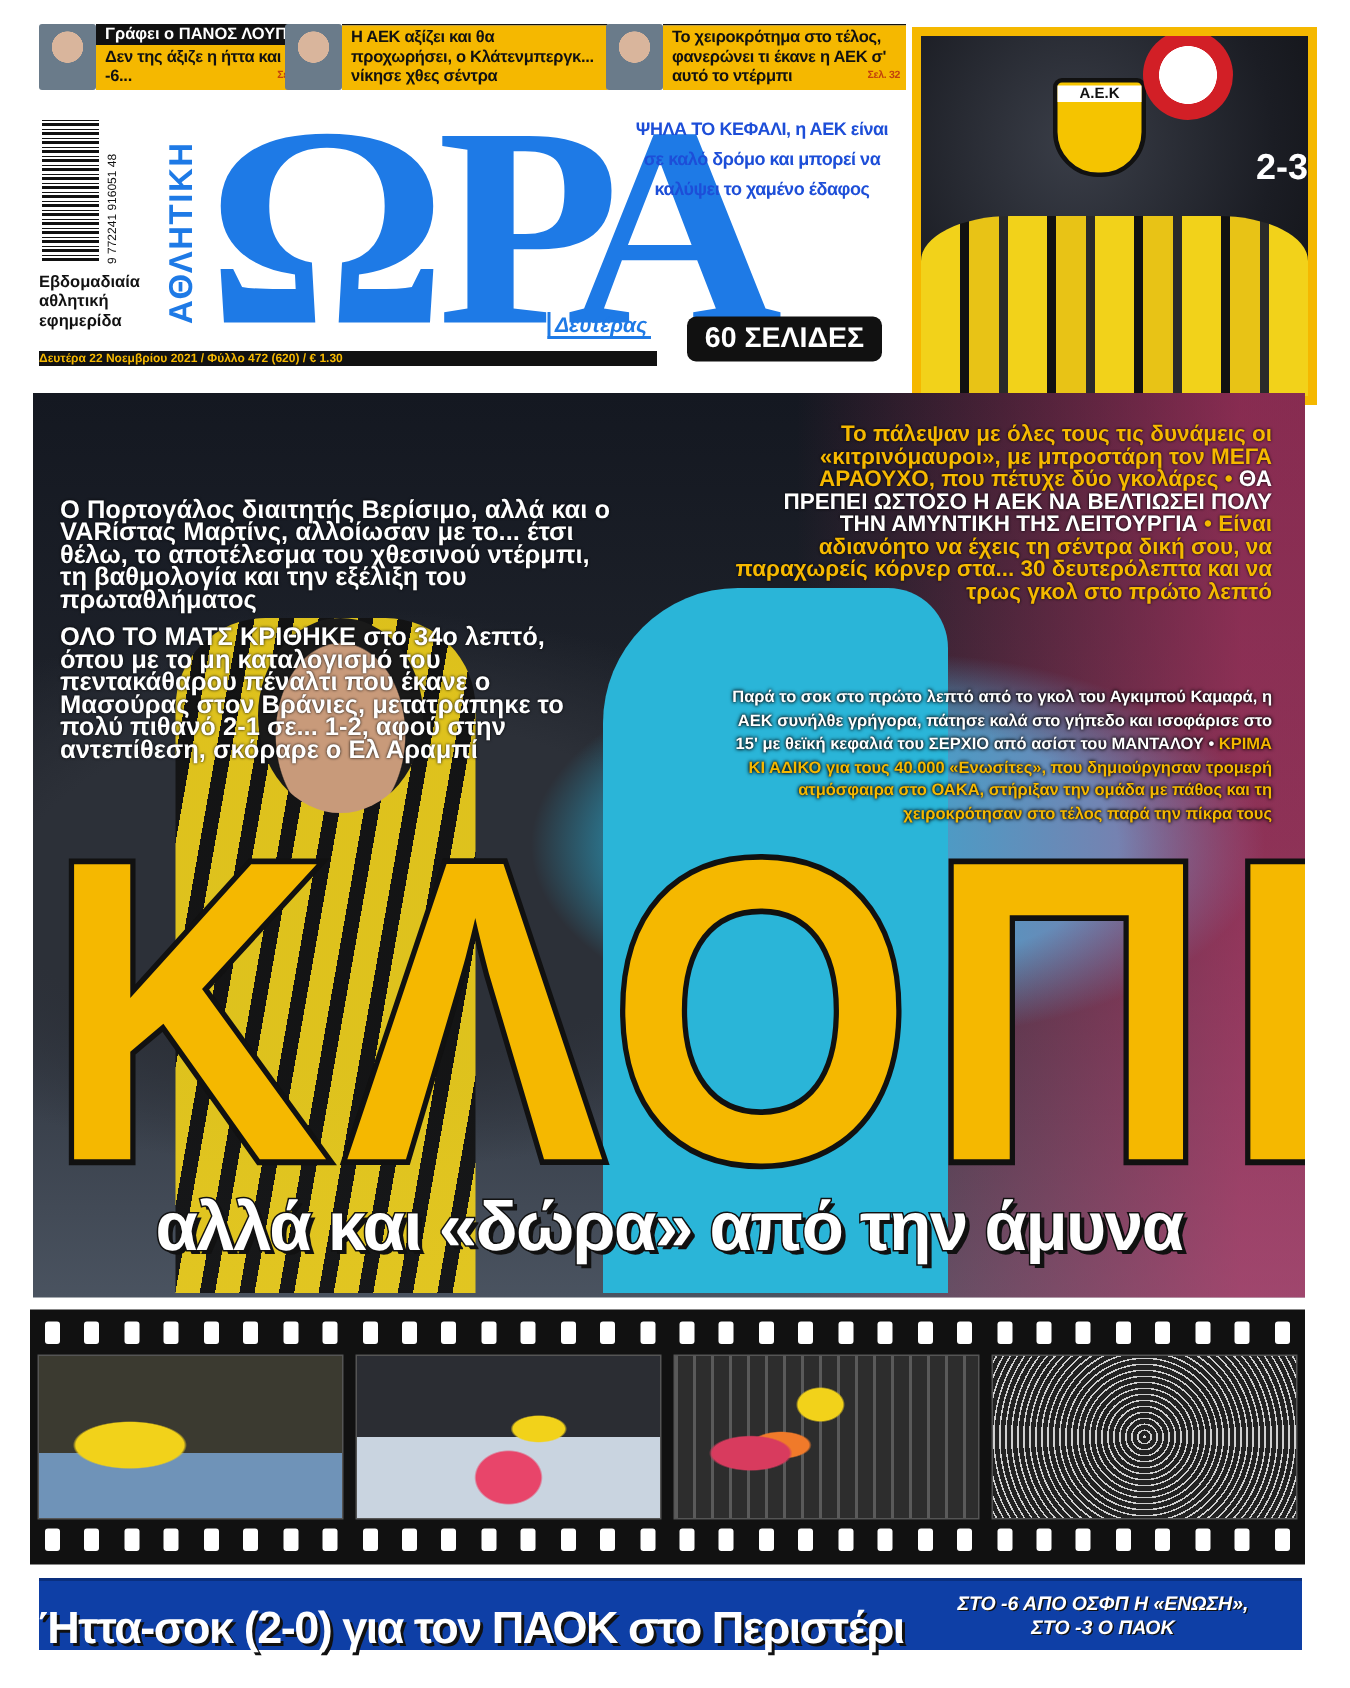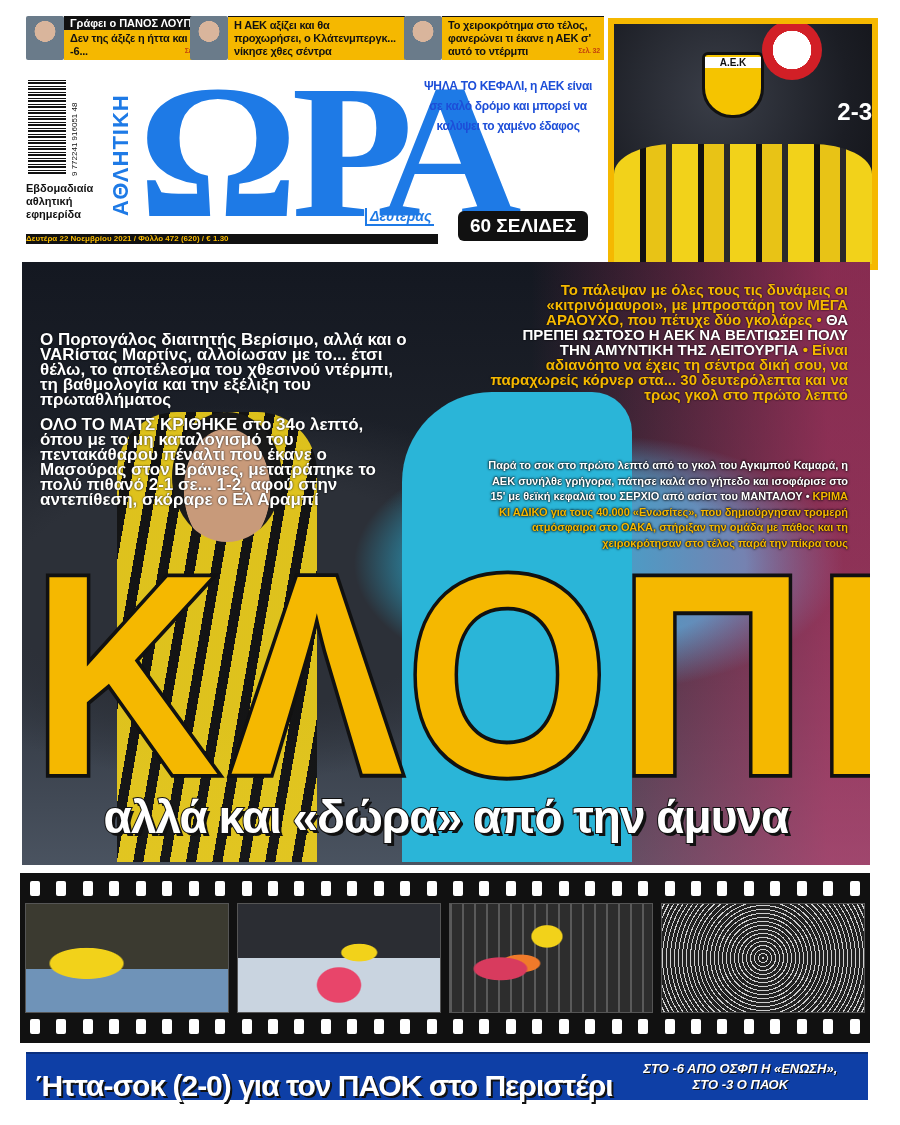--- a/index.html
+++ b/index.html
@@ -61,21 +61,21 @@
   .sprockets i { display:block; width: 10px; height: 15px; background: #fff; border-radius: 2px; }
   .frames { position: absolute; left: 5px; right: 5px; top: 30px; height: 110px; display: flex; gap: 8px; }
   .frame { flex: 1; height: 110px; border: 1px solid #555; }
   .frame.f1 { background: linear-gradient(180deg, #3b3a30 0 55%, #7fa3c8 55% 100%), #333; background: radial-gradient(ellipse at 30% 55%, #f2d21a 0 18%, rgba(0,0,0,0) 19%), linear-gradient(180deg, #3b3a30 0 60%, #6f93b8 60% 100%); }
   .frame.f2 { background: radial-gradient(ellipse at 50% 75%, #e8456a 0 15%, rgba(0,0,0,0) 16%), radial-gradient(ellipse at 60% 45%, #f2d21a 0 10%, rgba(0,0,0,0) 11%), linear-gradient(180deg, #2b2d33 0 50%, #c9d4e0 50% 100%); }
   .frame.f3 { background: radial-gradient(ellipse at 25% 60%, #d83b5e 0 12%, rgba(0,0,0,0) 13%), radial-gradient(ellipse at 35% 55%, #f07a2a 0 10%, rgba(0,0,0,0) 11%), radial-gradient(ellipse at 48% 30%, #f2d21a 0 10%, rgba(0,0,0,0) 11%), repeating-linear-gradient(90deg, #5a5a5a 0 2px, #2d2d2d 2px 12px); }
   .frame.f4 { background: repeating-radial-gradient(circle at 50% 50%, #cfcfcf 0 1px, #222 1px 4px); }
 
   
   .bottom-banner { position: absolute; left: 26px; top: 1052px; width: 842px; height: 48px; background: #0e3fa6; border-top: 2px solid #0a2f7e; display:flex; align-items:center; }
-  .bottom-main { color: #fff; font-size: 30px; font-weight: bold; padding-left: 10px; letter-spacing: -1px; white-space: nowrap; text-shadow: 2px 2px 0 #111; flex: none; margin-top: 17px; }
+  .bottom-main { color: #fff; font-size: 30px; font-weight: bold; letter-spacing: -1px; white-space: nowrap; text-shadow: 2px 2px 0 #111; flex: none; margin-top: 17px; }
   .bottom-side { color: #fff; font-size: 13px; font-style: italic; font-weight: bold; text-align: center; line-height: 16px; flex: 1; text-shadow: 1px 1px 0 #111; }
 </style>
 </head>
 <body>
 
 <div class="page">
 
   <div class="teaser" style="left:26px;width:160px;">
     <div class="face"></div>
     <div class="body">

